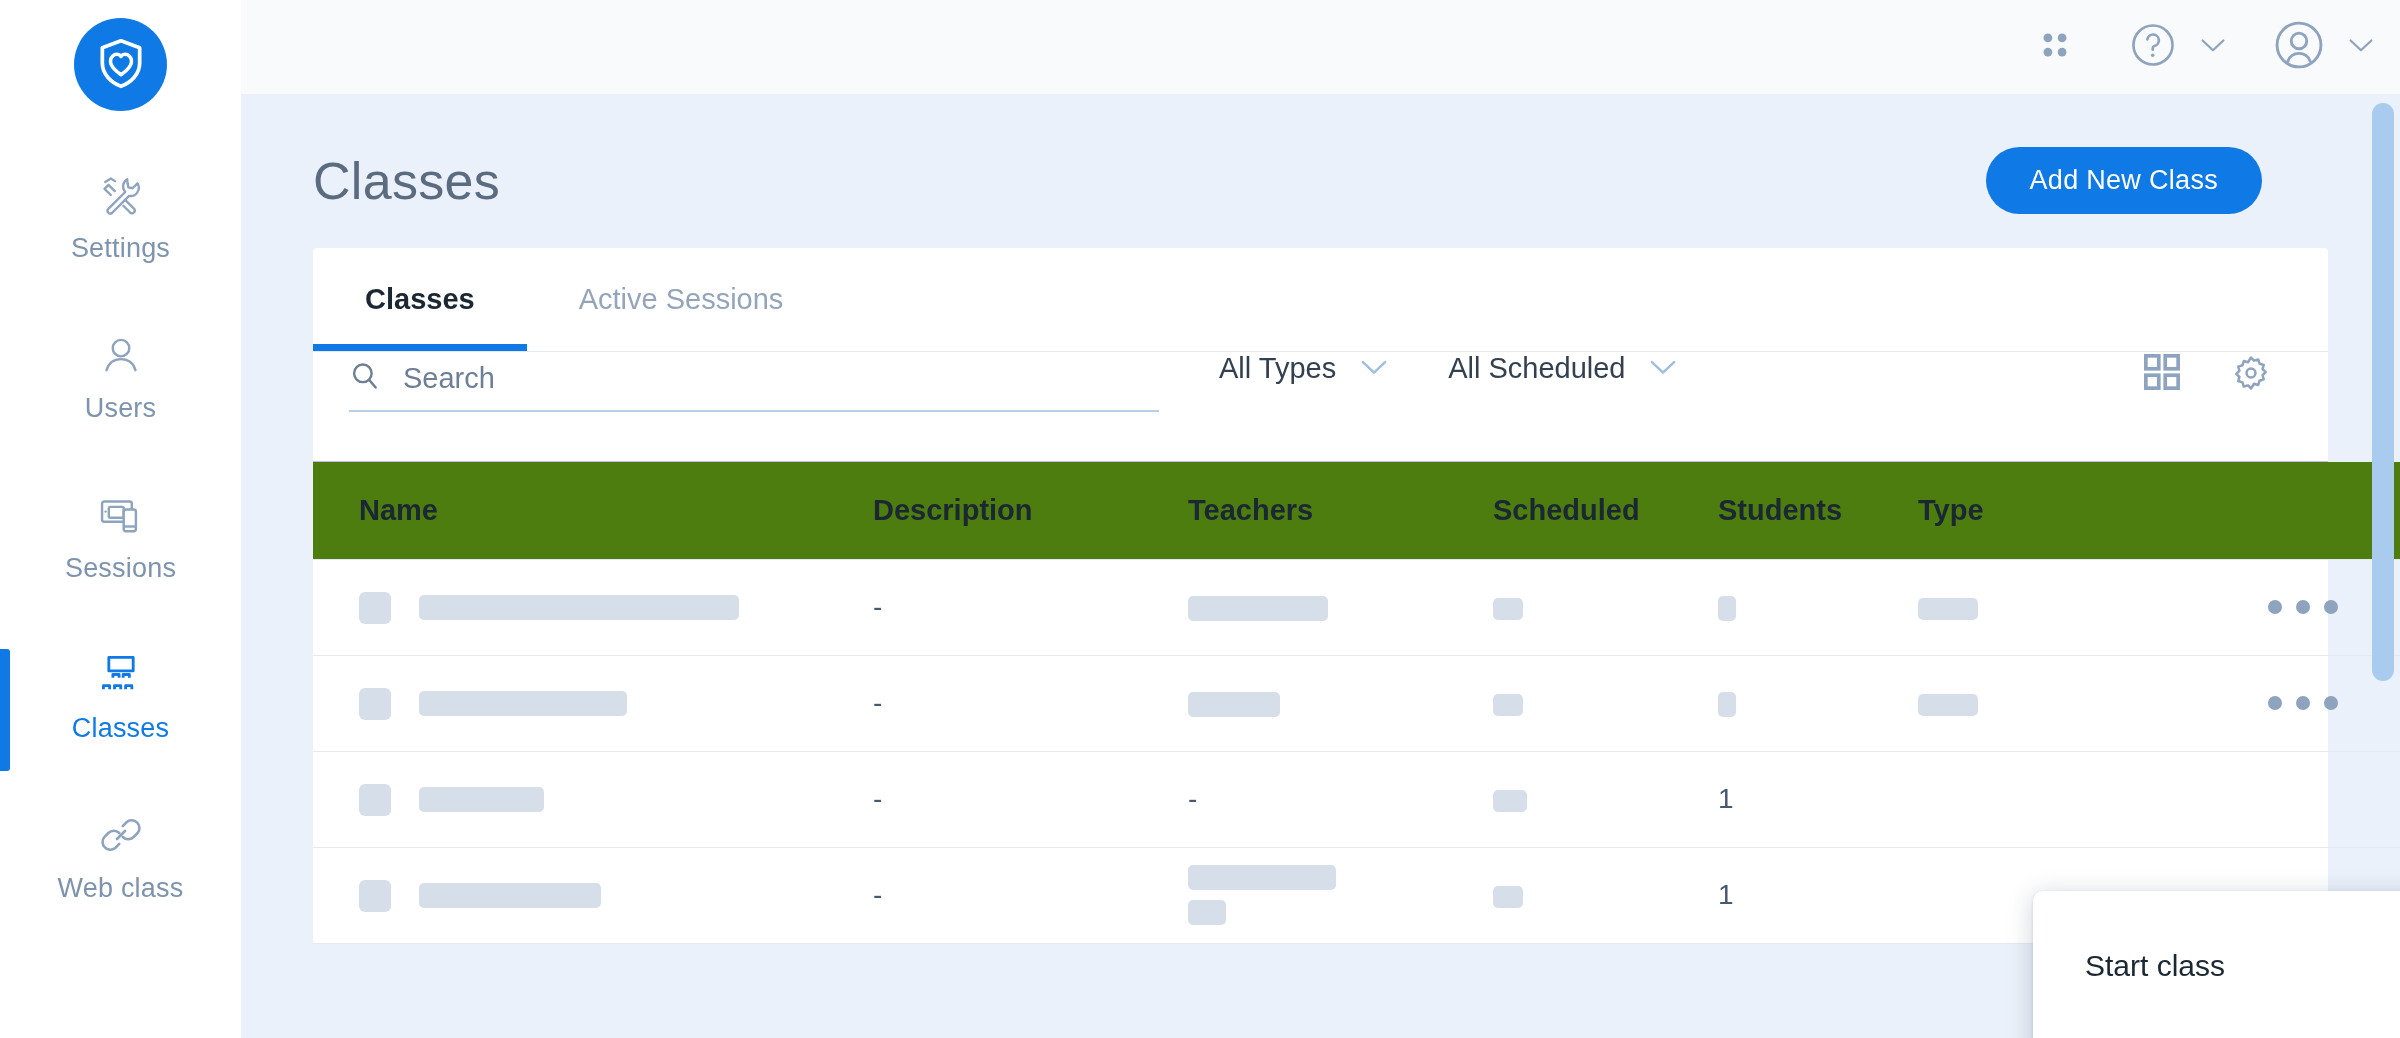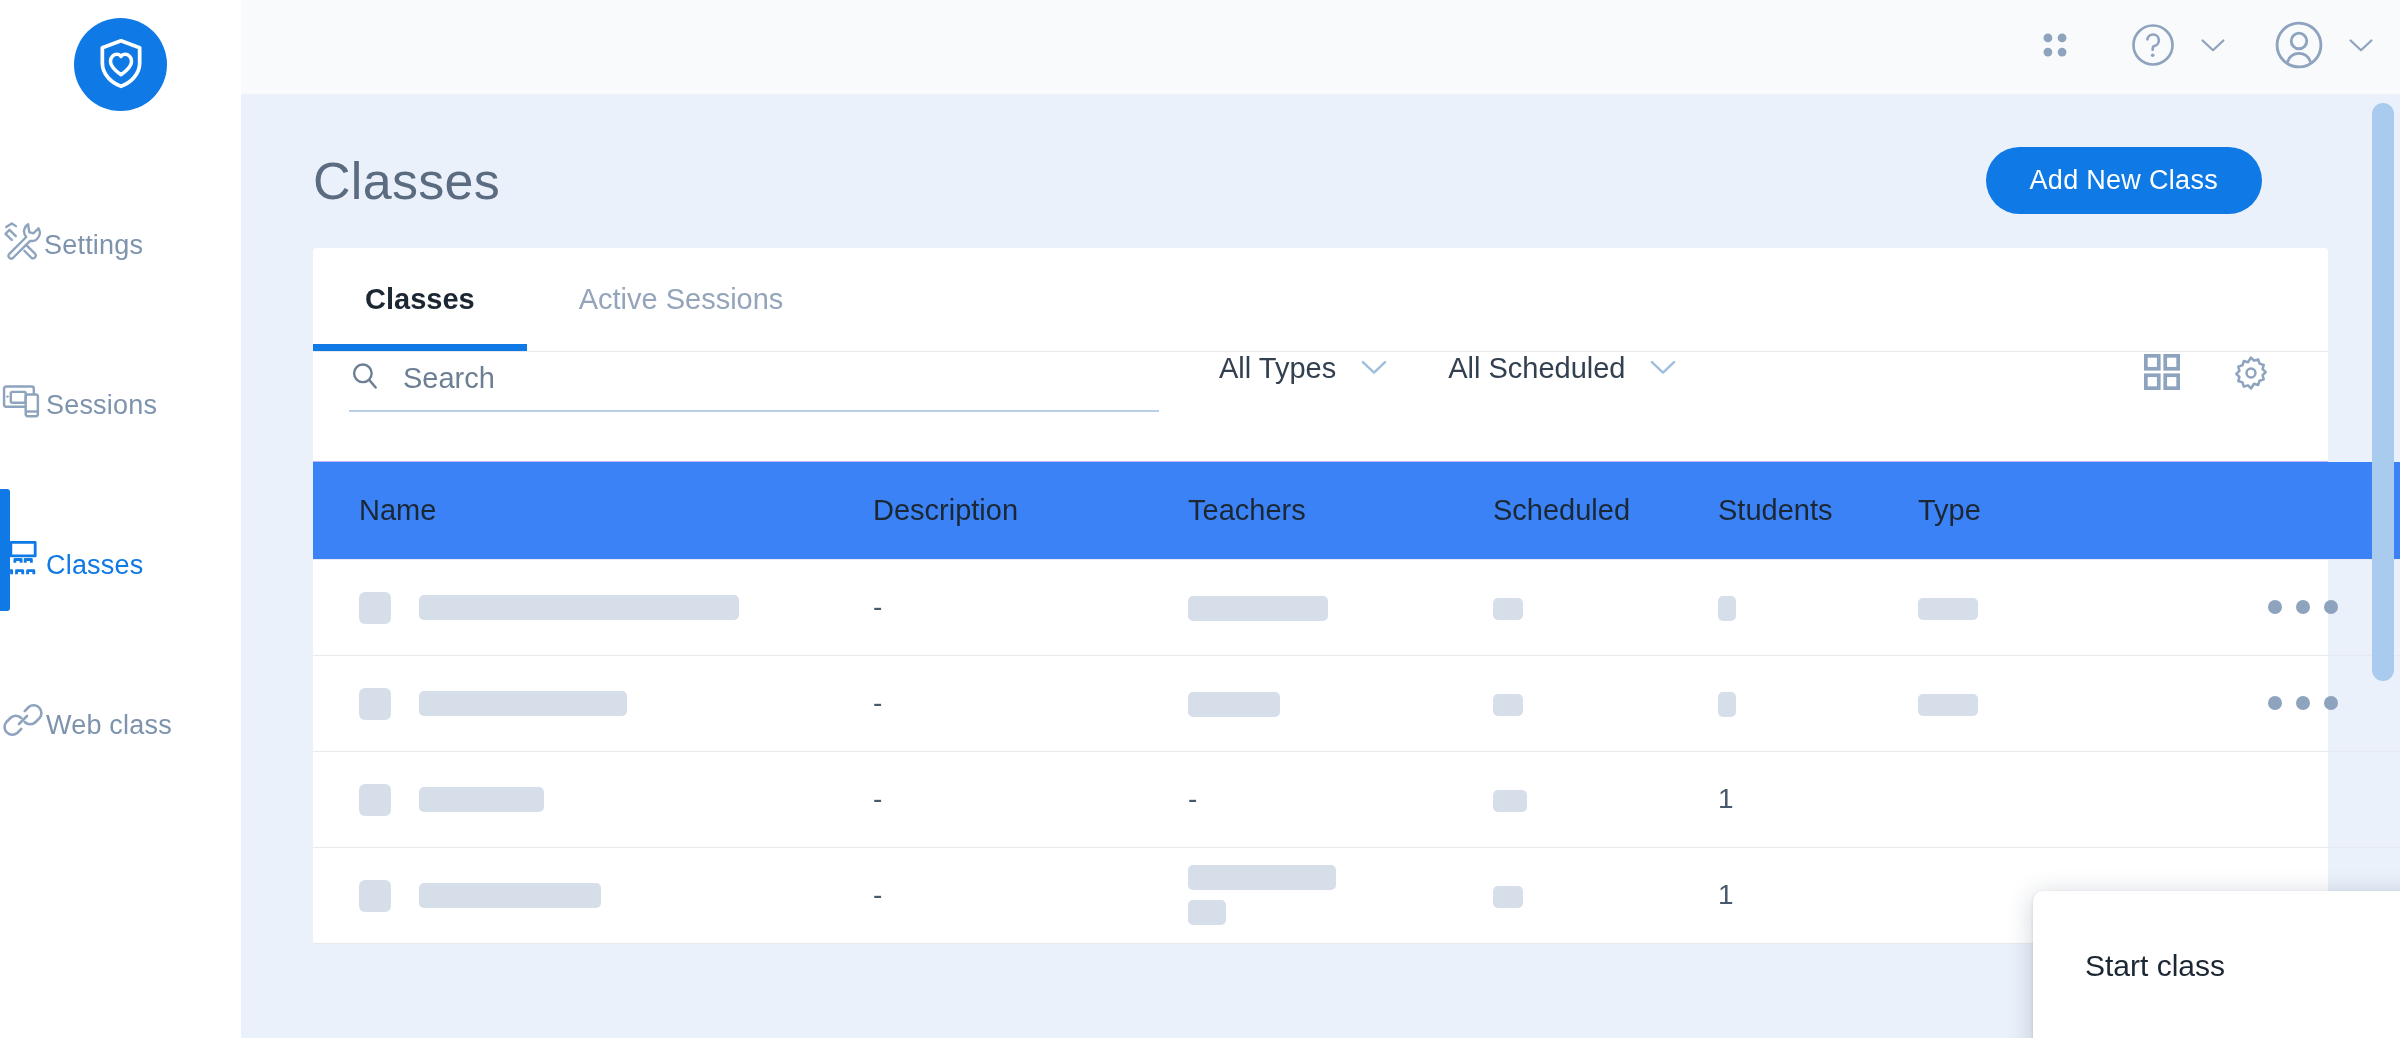--- a/index.html
+++ b/index.html
@@ -44,21 +44,21 @@
     margin-top: 42px;
     width: 100%;
     display: flex;
     flex-direction: column;
     align-items: center;
   }
   .nav-item {
     width: 100%;
     height: 160px;
     display: flex;
-    flex-direction: row;
+    flex-direction: column;
     align-items: center;
     justify-content: flex-start;
     padding-top: 14px;
     position: relative;
     cursor: pointer;
   }
   .nav-icon {
     height: 56px;
     display: flex;
     align-items: center;
@@ -222,25 +222,25 @@
     justify-content: center;
     margin-left: 48px;
   }
 
   table.grid {
     width: 100%;
     border-collapse: collapse;
     table-layout: fixed;
   }
   table.grid thead th {
-    background: #3b82f6;
+    background: #4d7c0f;
     text-align: left;
     font-size: 29px;
     color: #1b2733;
-    font-weight: normal;
+    font-weight: bold;
     padding: 26px 0 26px 0;
     height: 97px;
     border-bottom: 1px solid #e6eaef;
   }
   table.grid tbody td {
     border-bottom: 1px solid #e6eaef;
     height: 96px;
     vertical-align: middle;
     font-size: 28px;
     color: #48596d;
@@ -340,20 +340,29 @@
           <svg width="44" height="44" viewBox="0 0 32 32" fill="none" stroke="#8ea3bd" stroke-width="1.7" stroke-linecap="round" stroke-linejoin="round">
             <path d="M20.5 4.5a6 6 0 0 0-1.4 9.3L6.6 26.3a2 2 0 0 0 2.8 2.8L21.9 16.6A6 6 0 0 0 28 7.5l-3.6 3.6-3-.6-.6-3z"></path>
             <path d="M11.5 13.2 6.9 8.6 4 11.5 8.6 16"></path>
             <path d="M4.5 6.5 8.6 4l3 1.9"></path>
             <path d="M19 19.5l6.6 6.6a2 2 0 0 1-2.8 2.8l-5.1-5.1"></path>
           </svg>
         </span>
         <span class="nav-label">Settings</span>
       </div>
 
+      <div class="nav-item">
+        <span class="nav-icon">
+          <svg width="44" height="44" viewBox="0 0 32 32" fill="none" stroke="#8ea3bd" stroke-width="1.8" stroke-linecap="round">
+            <circle cx="16" cy="11" r="6"></circle>
+            <path d="M5.5 27c1.6-5.4 5.8-8 10.5-8s8.9 2.6 10.5 8"></path>
+          </svg>
+        </span>
+        <span class="nav-label">Users</span>
+      </div>
 
       <div class="nav-item">
         <span class="nav-icon">
           <svg width="46" height="46" viewBox="0 0 34 34" fill="none" stroke="#8ea3bd" stroke-width="1.8" stroke-linejoin="round">
             <rect x="3" y="7" width="22" height="15" rx="1.6"></rect>
             <rect x="8" y="11" width="11" height="8" rx="1"></rect>
             <circle cx="5.6" cy="14.5" r="0.9" fill="#8ea3bd" stroke="none"></circle>
             <rect x="19" y="13" width="9" height="16" rx="1.6" fill="#ffffff"></rect>
             <line x1="19" y1="25.5" x2="28" y2="25.5"></line>
           </svg>

